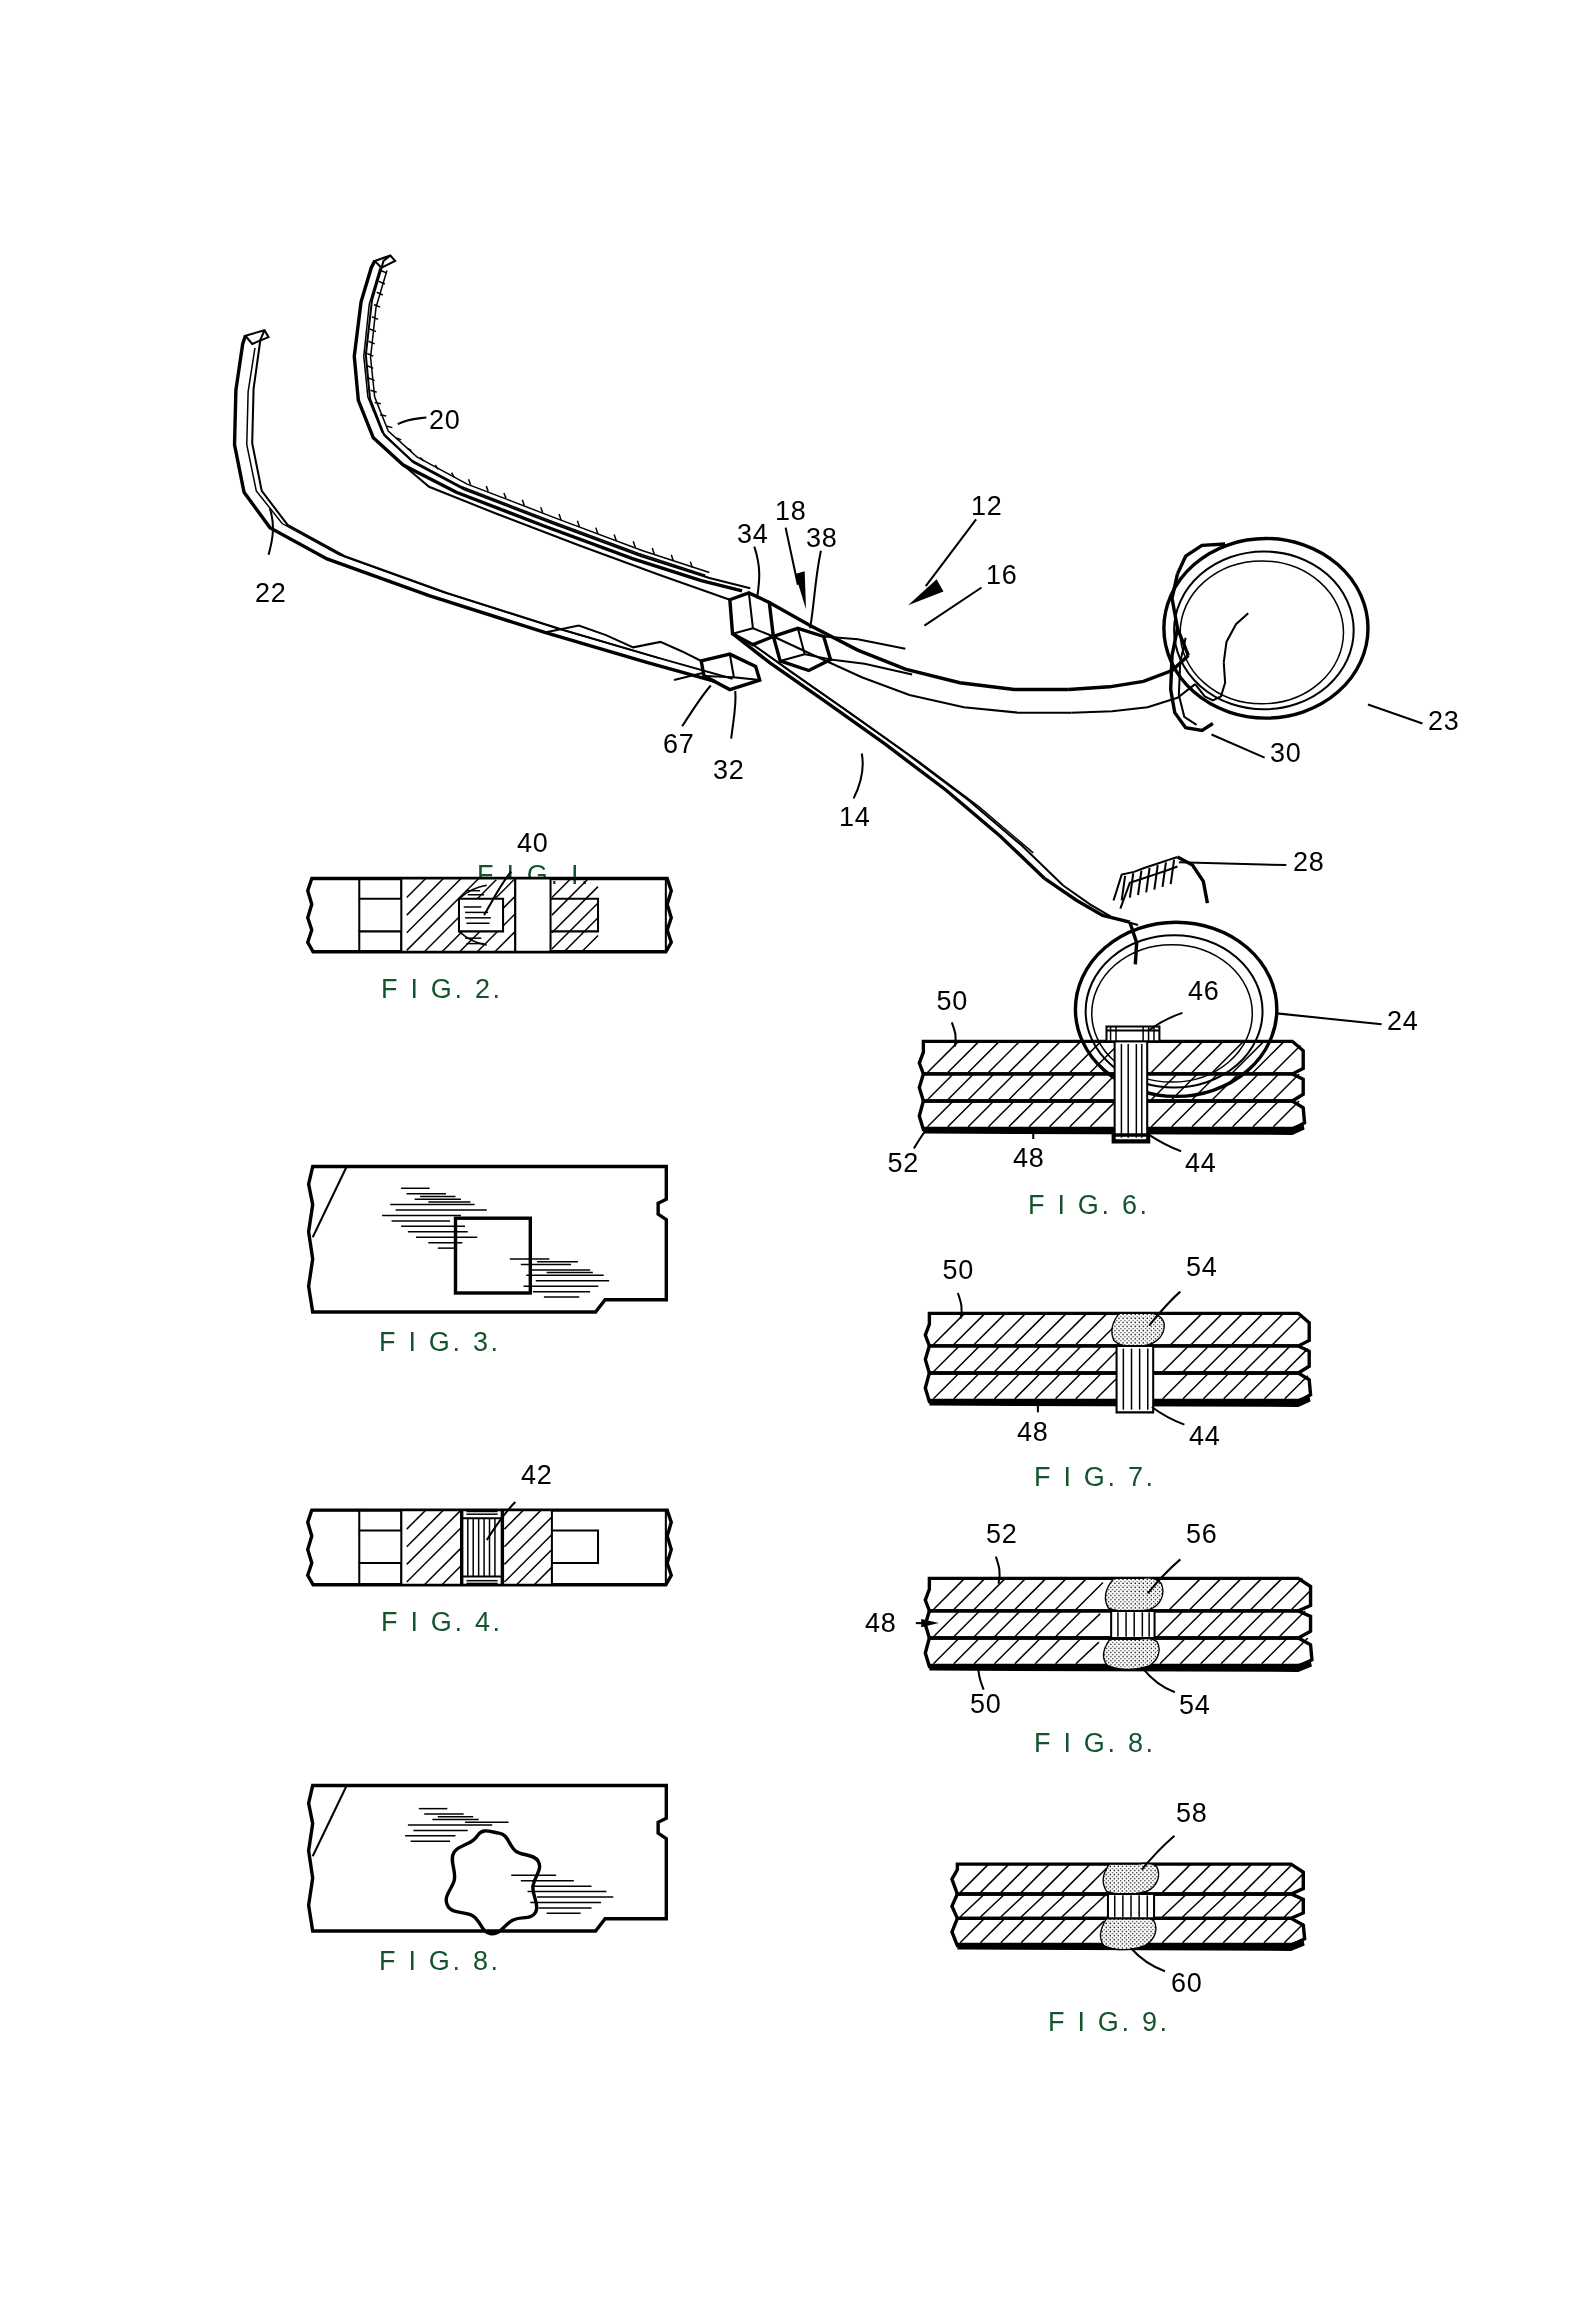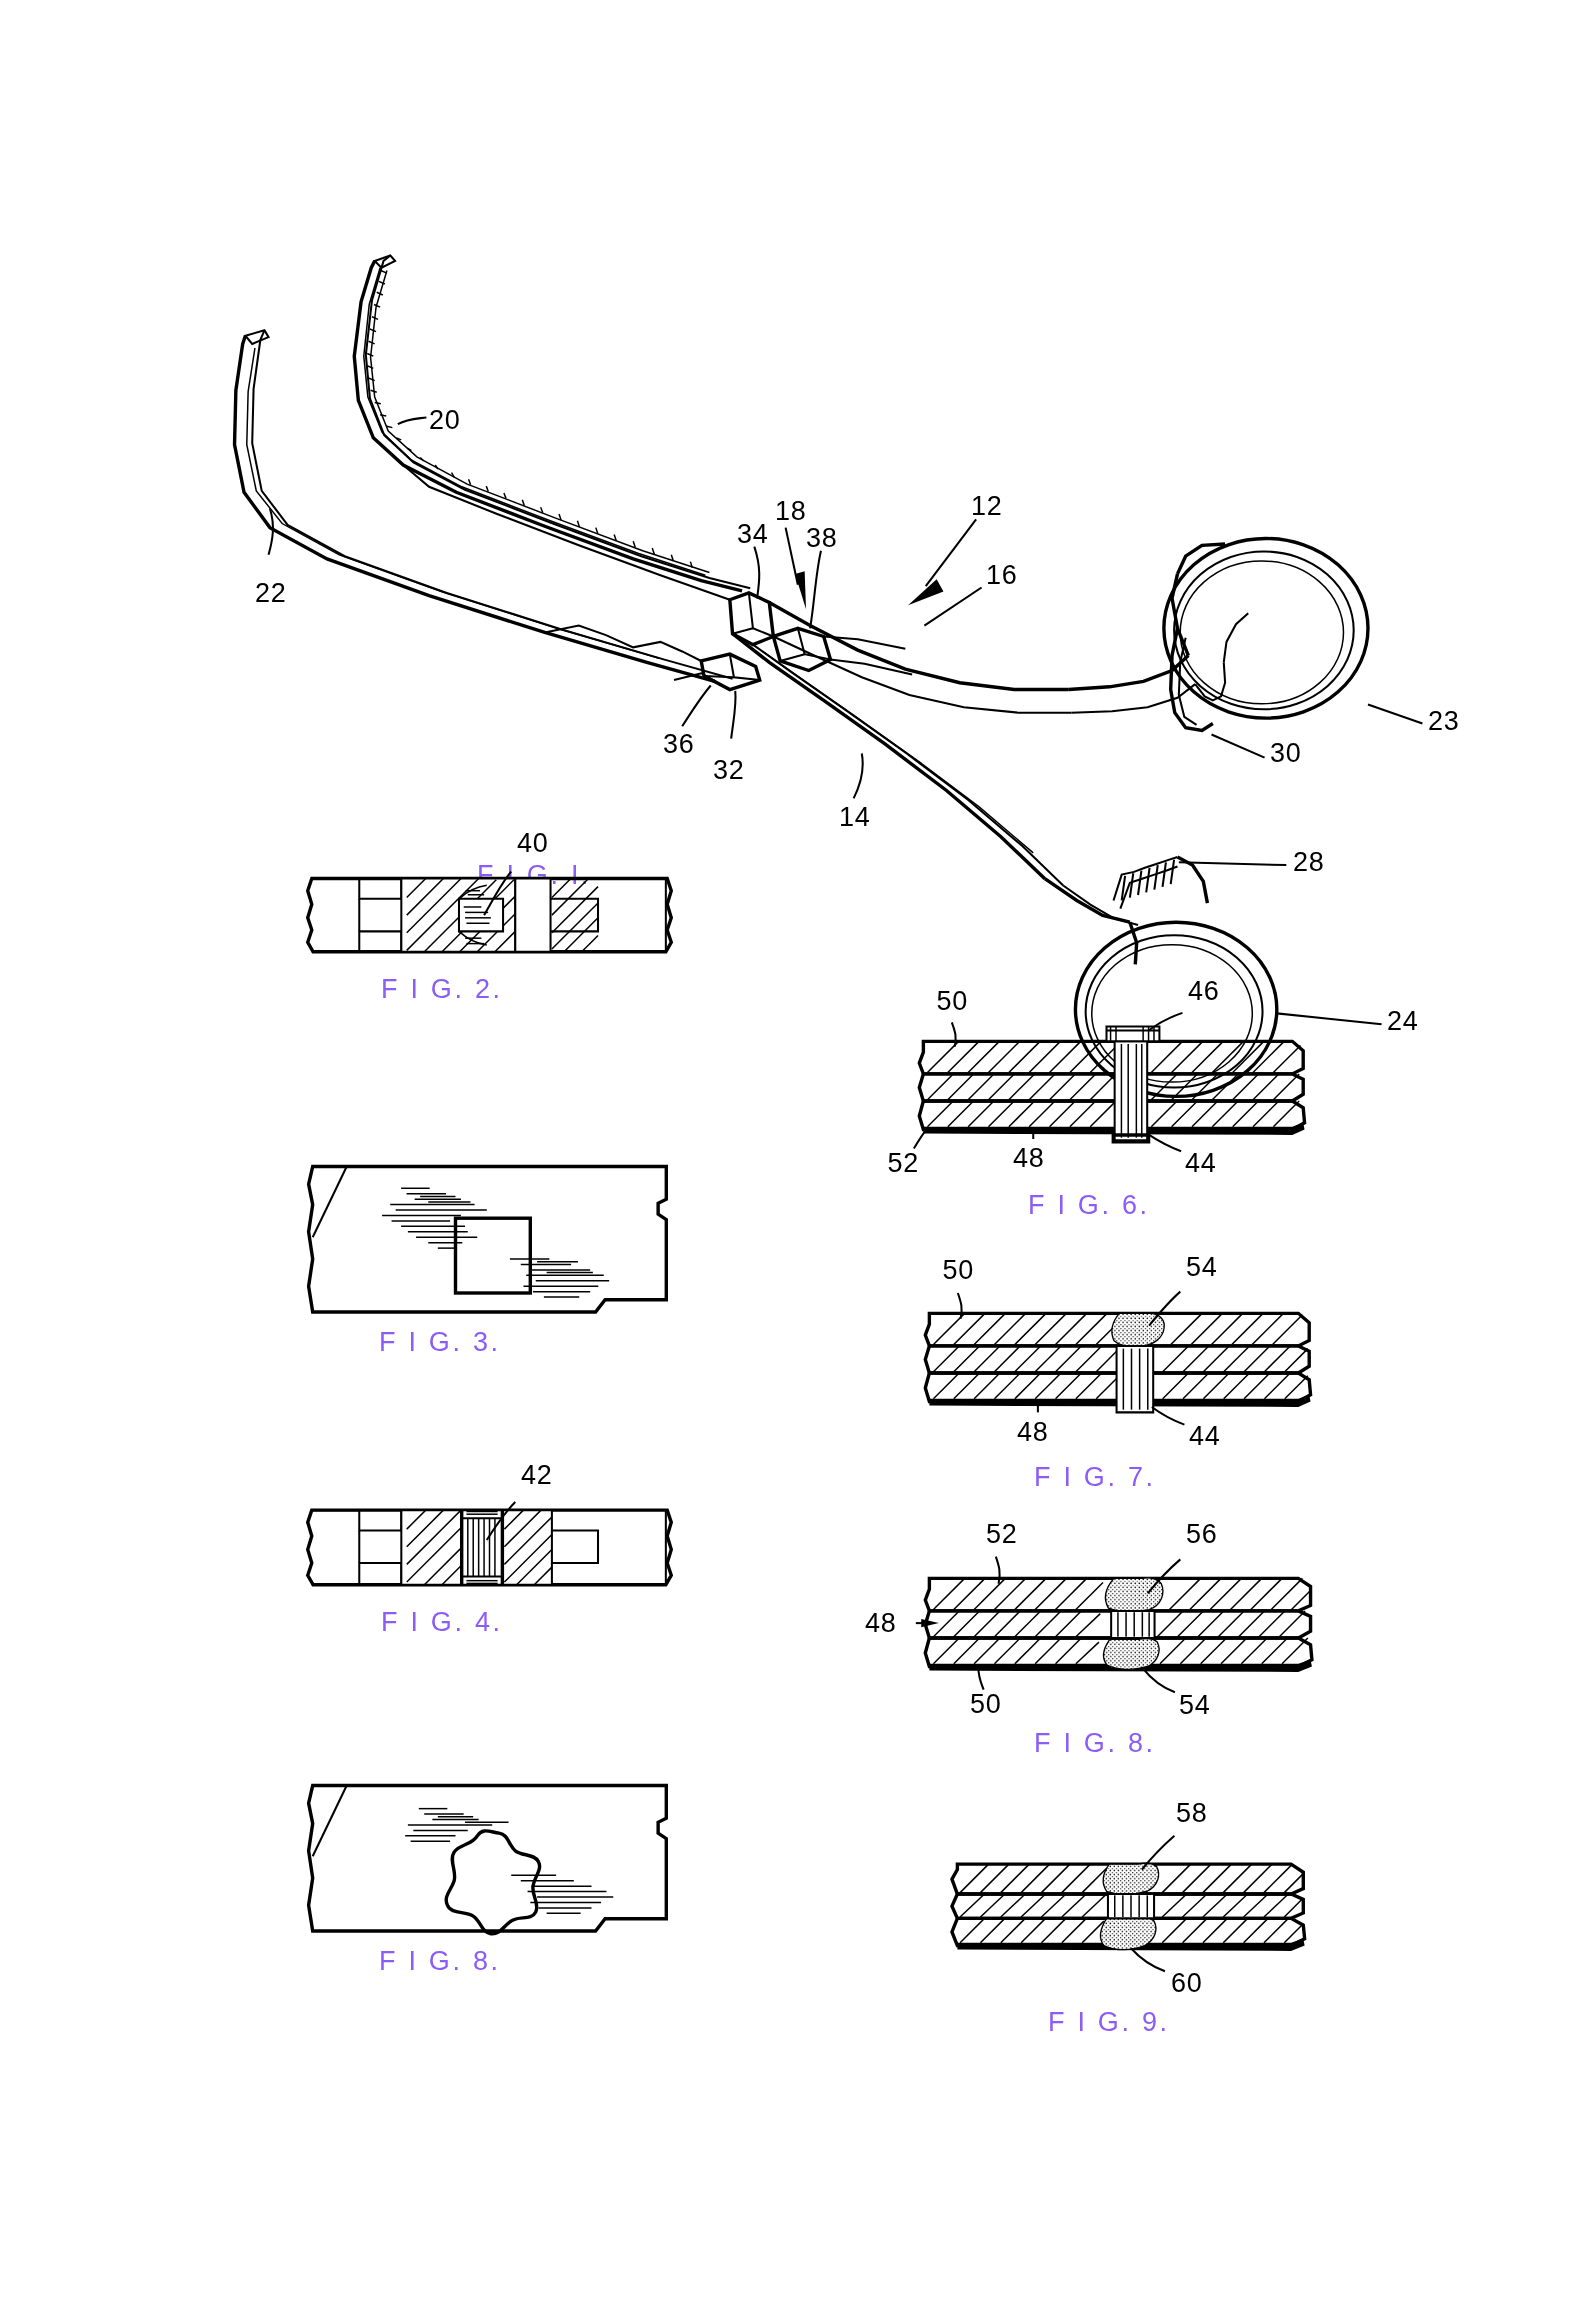--- a/index.html
+++ b/index.html
@@ -13,21 +13,21 @@
   #hdr-date{position:absolute;left:592px;top:105px;font-family:"Liberation Serif",serif;
     font-size:30px;white-space:nowrap;}
   #hdr-sheet{position:absolute;left:884px;top:105px;font-family:"Liberation Serif",serif;
     font-size:30px;white-space:nowrap;}
   #hdr-number{position:absolute;left:1136px;top:94px;font-family:"Liberation Serif",serif;
     font-size:45px;font-weight:700;letter-spacing:0.3px;white-space:nowrap;}
 
   
   .fig{position:absolute;}
   .caption{position:absolute;font-family:"Liberation Sans",sans-serif;font-size:27px;
-    letter-spacing:2.7px;white-space:nowrap;color:#8b5cf6;}
+    letter-spacing:2.7px;white-space:nowrap;color:#14532d;}
   .ref{position:absolute;font-family:"Liberation Sans",sans-serif;font-size:27px;
     white-space:nowrap;color:#000;letter-spacing:0.7px;}
   svg{display:block;overflow:visible;}
   .ln{fill:none;stroke:#000;stroke-width:3;}
   .ln2{fill:none;stroke:#000;stroke-width:5;}
   .thin{fill:none;stroke:#000;stroke-width:2.2;}
   .lead{fill:none;stroke:#000;stroke-width:3;}
   .solidblk{fill:#000;stroke:none;}
   .white{fill:#fff;stroke:#000;stroke-width:3;}
 </style>
@@ -188,21 +188,21 @@
       <path class="lead" d="M1700,1182 L1546,1166"></path>
     </svg>
 
     <span class="ref" style="left:204px;top:185px;">20</span>
     <span class="ref" style="left:30px;top:337px;margin-top:21px;">22</span>
     <span class="ref" style="left:512px;top:299px;">34</span>
     <span class="ref" style="left:550px;top:276px;">18</span>
     <span class="ref" style="left:581px;top:303px;">38</span>
     <span class="ref" style="left:746px;top:271px;">12</span>
     <span class="ref" style="left:761px;top:340px;">16</span>
-    <span class="ref" style="left:438px;top:509px;">36</span>
+    <span class="ref" style="left:438px;top:509px;">67</span>
     <span class="ref" style="left:488px;top:535px;">32</span>
     <span class="ref" style="left:614px;top:582px;">14</span>
     <span class="ref" style="left:1203px;top:486px;">23</span>
     <span class="ref" style="left:1045px;top:518px;">30</span>
     <span class="ref" style="left:1068px;top:627px;">28</span>
     <span class="ref" style="left:1162px;top:786px;">24</span>
 
     <div class="caption" style="left:252px;top:640px;">F I G.  I.</div>
   </div>
 

